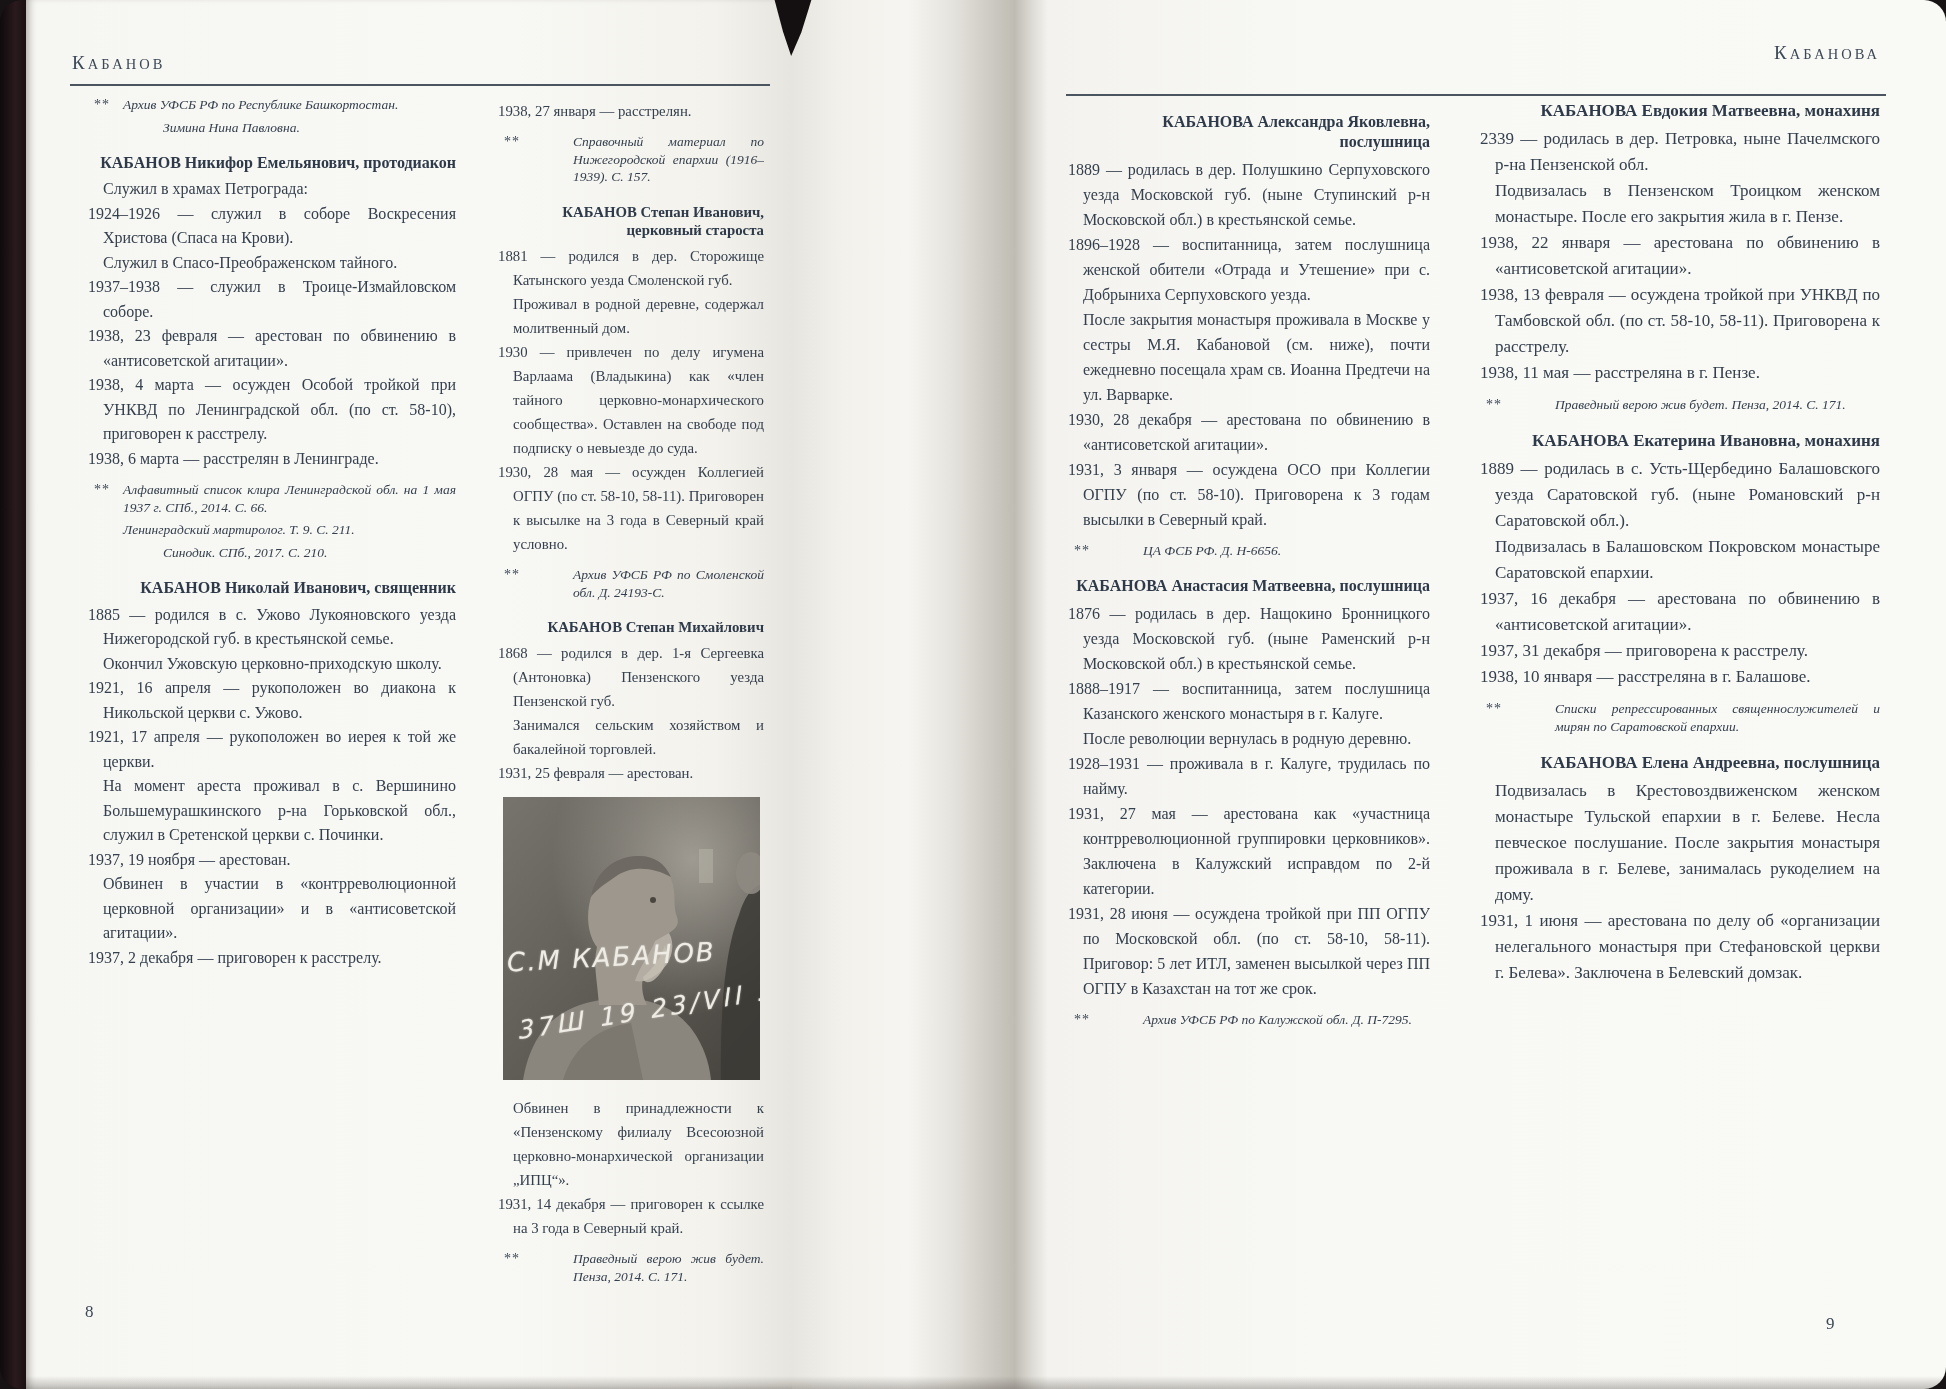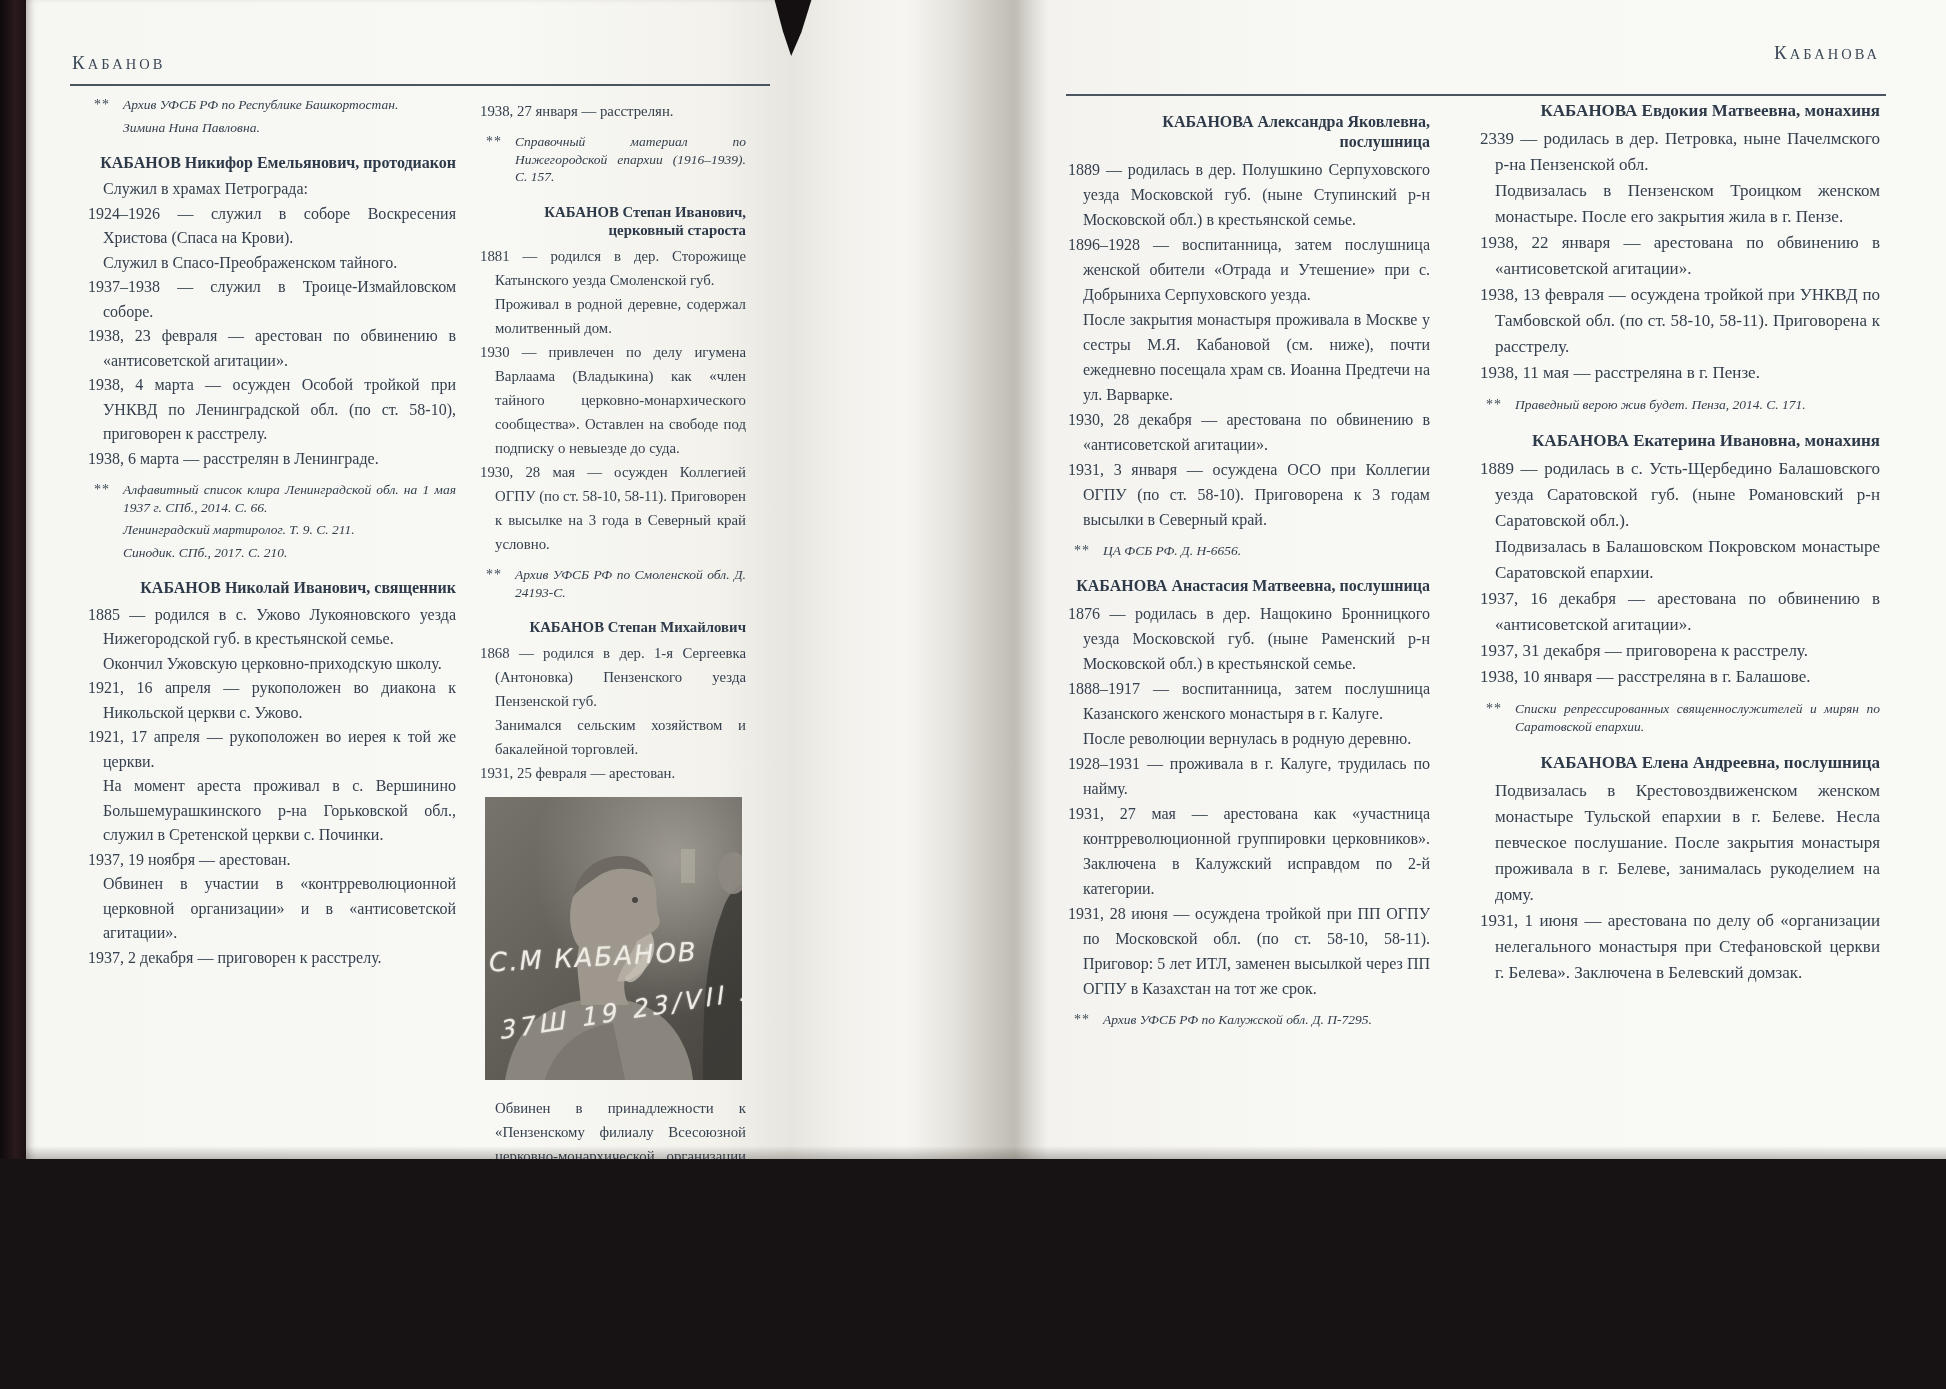--- a/index.html
+++ b/index.html
@@ -1,17 +1,17 @@
 <!DOCTYPE html>
 <html lang="ru"><head>
 <meta charset="utf-8">
 <style>
   html,body{margin:0;padding:0;background:#171213;}
-  .stage{position:relative;width:1946px;height:1159px;overflow:hidden;
-         font-family:"Liberation Serif","DejaVu Serif",serif;color:#35404e;background:#171213;}
+  .stage{position:relative;width:1946px;height:1389px;overflow:hidden;
+         font-family:"Liberation Serif","DejaVu Serif",serif;color:#35404e;background:#171213;border-radius:22px;}
   .edge-strip{position:absolute;left:0;top:0;width:26px;height:100%;
 
          background:linear-gradient(90deg,#0e0a0b,#2a1a1e 60%,#1a1012);}
   .page{position:absolute;top:0;height:1389px;}
   .page-left{left:26px;width:766px;
          background:linear-gradient(90deg,#f6f6f2 0%,#f8f8f4 62%,#f3f2ed 90%,#e7e5df 100%);
          box-shadow:inset 7px 0 9px -5px rgba(30,20,20,.38);}
   .gutter{position:absolute;left:792px;top:0;width:256px;height:100%;
          background:linear-gradient(90deg,#e7e5df 0%,#f2f1ec 20%,#f6f5f1 45%,#e6e4de 62%,#cdcac3 78%,#bfbcb4 87%,#dedcd6 94%,#f3f2ee 100%);}
   .page-right{left:1048px;width:898px;
@@ -26,36 +26,36 @@
   .running-head .rh-rest{font-size:14.5px;}
   .rh-left{left:46px;top:52px;}
   .rh-right{right:66px;top:42px;}
   .head-rule{position:absolute;height:2px;background:#4a5560;
          box-shadow:0 3px 0 -1px rgba(73,84,95,.20);}
   .rule-left{left:44px;top:84px;width:700px;}
   .rule-right{left:18px;top:94px;width:820px;}
 
   .col{position:absolute;text-align:justify;overflow:hidden;}
   #L1{left:62px;top:96px;width:368px;height:1248px;font-size:16px;line-height:24.5px;}
-  #L2{left:454px;top:99px;width:266px;height:1248px;font-size:14.8px;line-height:24px;}
+  #L2{left:472px;top:99px;width:266px;height:1248px;font-size:14.8px;line-height:24px;}
   #R1{left:20px;top:112px;width:362px;height:1256px;font-size:16px;line-height:25px;}
   #R2{left:432px;top:100px;width:400px;height:1256px;font-size:17px;line-height:26px;}
 
   .col p{margin:0;}
   .entry-heading{font-weight:bold;color:#2e3a49;line-height:1.28;margin:17px 0 4px !important;
          text-align:right;}
   .col > :first-child{margin-top:0 !important;}
   .line.hang{padding-left:15px;text-indent:-15px;}
   .line.ind{padding-left:15px;}
 
   .source{display:flex;gap:5px;margin:10px 0 10px 6px;font-size:13.5px;line-height:17.5px;}
   .source .marker{flex:0 0 24px;font-style:normal;font-size:14px;letter-spacing:1px;color:#3c4856;}
   .source .refs{font-style:italic;}
   .source .refs p{margin:0 0 5px;}
-  .source .refs p:last-child{margin-bottom:0;}
+  .source .refs p:last-child{margin-bottom:0;margin-left:40px;}
 
   .page-number{position:absolute;font-size:17px;color:#3c4856;}
   .pn-left{left:59px;top:1302px;}
   .pn-right{left:778px;top:1314px;}
 
   figure.photo{position:relative;width:257px;height:283px;margin:12px 0 16px 5px;padding:0;
          overflow:hidden;background:#55524c;}
   figure.photo svg{display:block;width:100%;height:100%;}
   .hw{position:absolute;left:0;top:0;width:100%;height:100%;pointer-events:none;}
   .hw1,.hw2{position:absolute;color:#eeece4;font-family:"DejaVu Sans",sans-serif;

